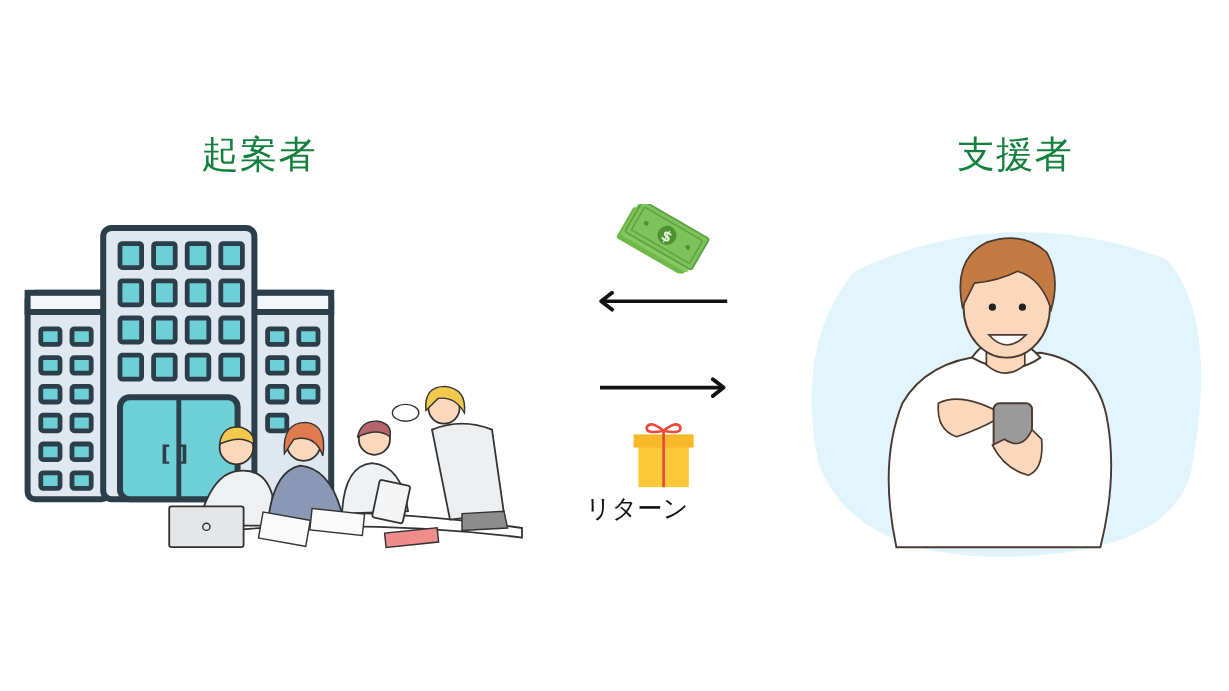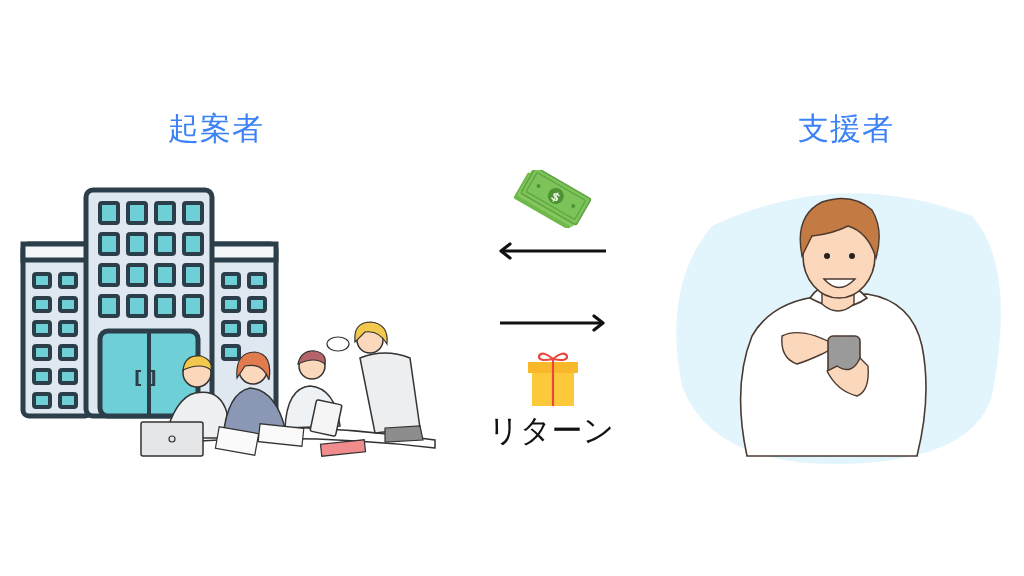--- a/index.html
+++ b/index.html
@@ -1,26 +1,26 @@
 <!DOCTYPE html>
 <html><head>
 <meta charset="utf-8">
 <style>
   html, body { margin: 0; padding: 0; }
   body {
     width: 1024px; height: 576px; background: #ffffff; position: relative; overflow: hidden;
     font-family: "DejaVu Sans", sans-serif;
   }
   .label {
-    position: absolute; font-size: 31px; color: #3b82f6; letter-spacing: 1px; white-space: nowrap;
+    position: absolute; font-size: 31px; color: #15803d; letter-spacing: 1px; white-space: nowrap;
     font-family: "DejaVu Sans", sans-serif;
   }
   #label-left { left: 168px; top: 108px; }
   #label-right { left: 786px; top: 108px; margin-left: 12px; }
-  #return-label { position: absolute; left: 488px; top: 410px; font-size: 31px; color: #111; white-space: nowrap; }
+  #return-label { position: absolute; left: 488px; top: 410px; font-size: 21px; color: #111; white-space: nowrap; }
   .abs { position: absolute; }
 </style>
 </head>
 <body>
 
 <div id="label-left" class="label">起案者</div>
 <div id="label-right" class="label">支援者</div>
 
 <svg class="abs" style="left:18px;top:186px" width="262" height="235" viewBox="0 0 262 235">
 

